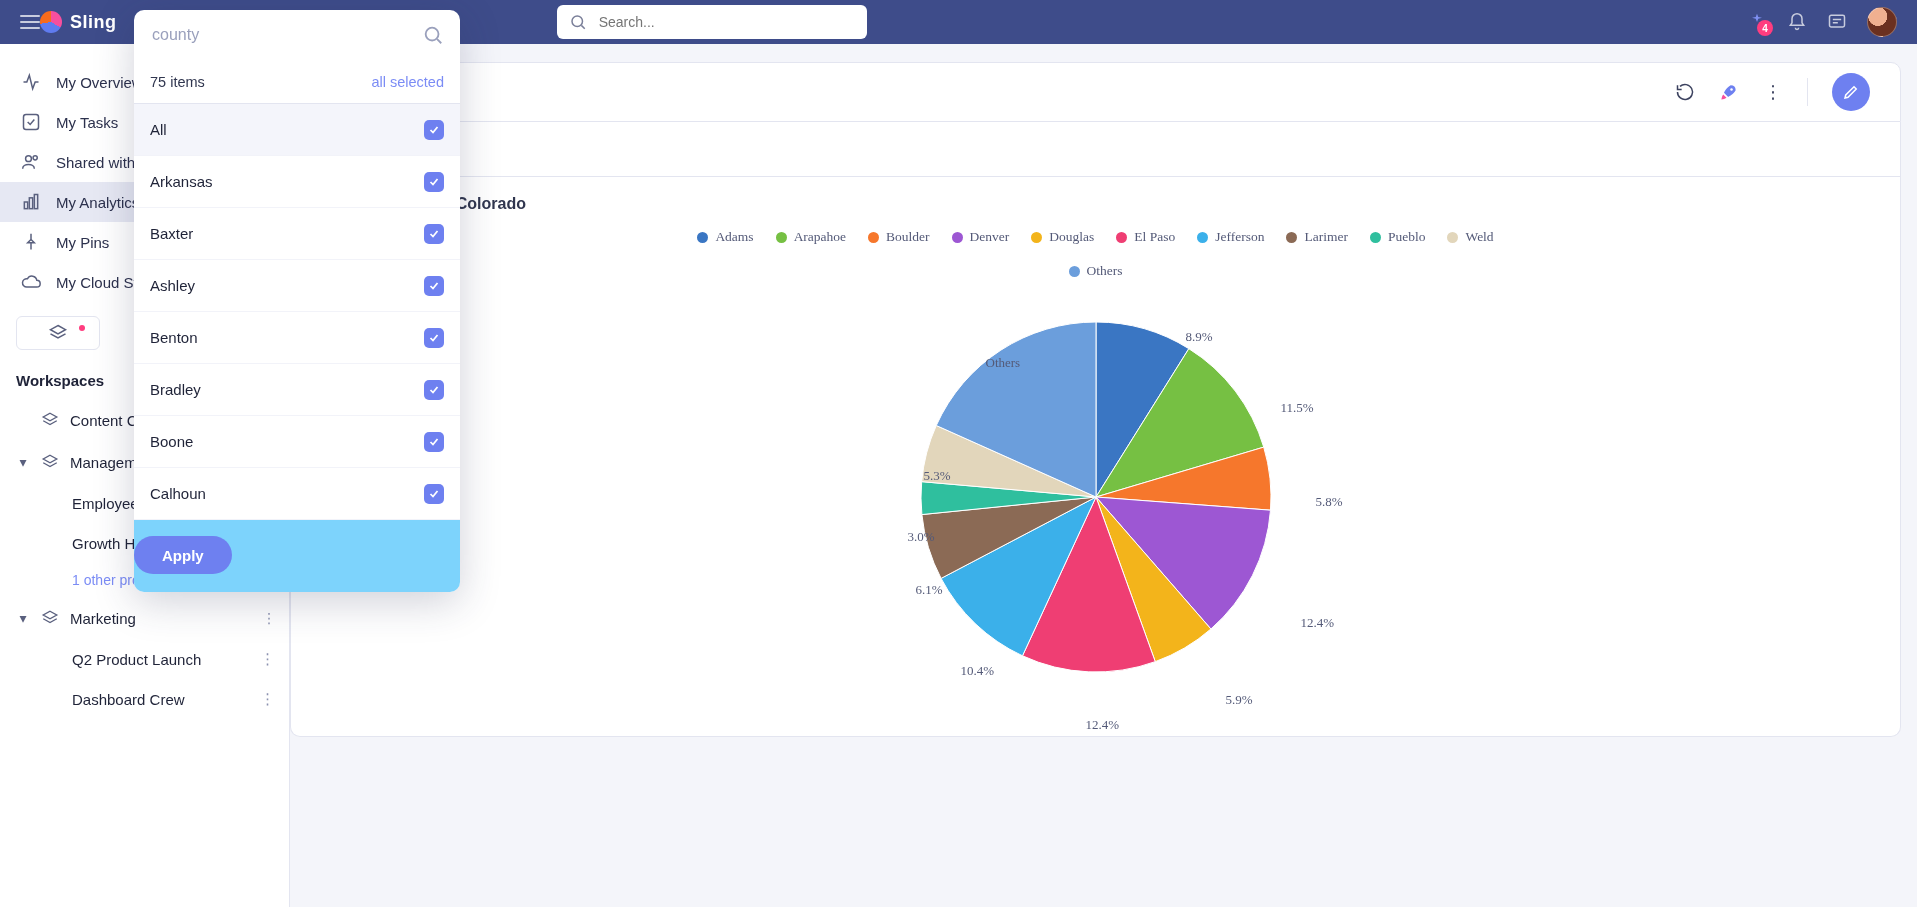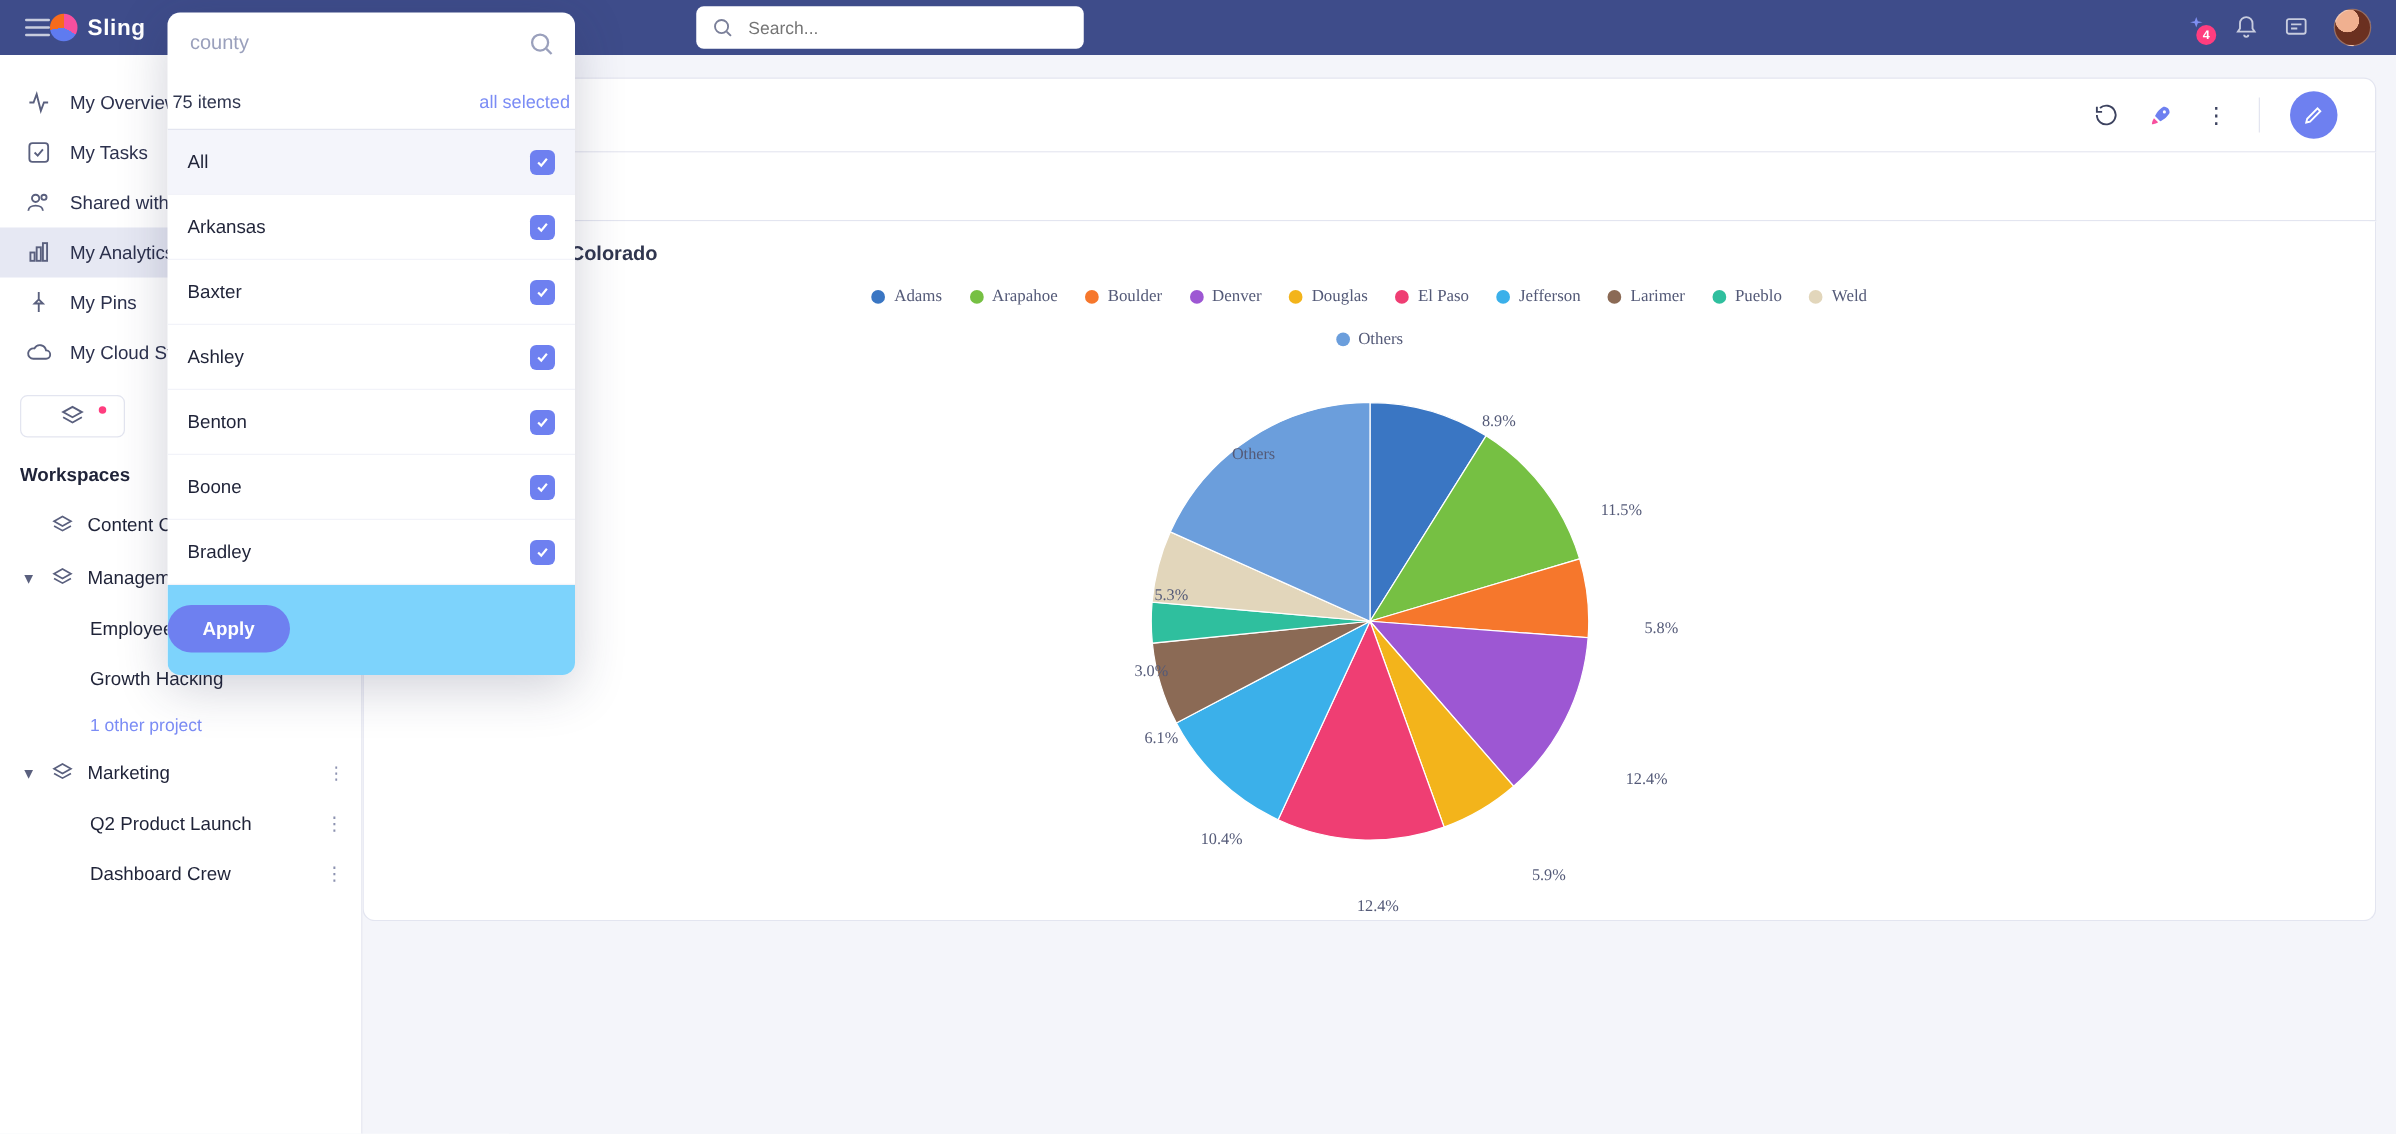--- a/index.html
+++ b/index.html
@@ -108,21 +108,21 @@
   
   
   .dropdown{
     position:absolute; top:10px; left:134px; width:326px; 
     background:#fff; border-radius:10px; box-shadow:0 10px 40px rgba(40,45,80,.22);
     z-index:50; overflow:hidden;
   }
   .dd-search{display:flex;align-items:center;height:50px;padding:0 16px;gap:10px;}
   .dd-search input{border:none;outline:none;flex:1;font-size:16px;color:#9aa0bc;background:transparent;}
   .dd-meta{display:flex;align-items:center;justify-content:space-between;
-    height:44px;padding:0 4px;border-bottom:1px solid var(--border);font-size:14.5px;color:#30364f;}
+    height:44px;padding:0 16px;border-bottom:1px solid var(--border);font-size:14.5px;color:#30364f;}
   .dd-meta .sel{color:var(--link);}
   .dd-list{max-height:430px;overflow:hidden;}
   .dd-row{display:flex;align-items:center;justify-content:space-between;height:52px;
     padding:0 16px;font-size:15px;border-bottom:1px solid #f2f3f9;}
   .dd-row.hi{background:#f4f5fb;}
   .chk{width:20px;height:20px;border-radius:5px;background:var(--blue);
     display:flex;align-items:center;justify-content:center;color:#fff;}
   .dd-apply{display:flex;justify-content:flex-start;padding:16px 0 18px 0;background:#7dd3fc;}
   .apply-btn{background:var(--blue);color:#fff;border:none;border-radius:20px;
     height:38px;padding:0 28px;font-size:15px;font-weight:600;cursor:pointer;}
@@ -470,29 +470,37 @@
       </div>
       <div class="dd-row">
         <span>Benton</span>
         <span class="chk">
           <svg width="12" height="12" viewBox="0 0 24 24" fill="none" stroke="#fff" stroke-width="3.5">
             <path d="M5 12l5 5 9-11"></path>
           </svg>
         </span>
       </div>
       <div class="dd-row">
+        <span>Bradley</span>
+        <span class="chk">
+          <svg width="12" height="12" viewBox="0 0 24 24" fill="none" stroke="#fff" stroke-width="3.5">
+            <path d="M5 12l5 5 9-11"></path>
+          </svg>
+        </span>
+      </div>
+      <div class="dd-row">
         <span>Boone</span>
         <span class="chk">
           <svg width="12" height="12" viewBox="0 0 24 24" fill="none" stroke="#fff" stroke-width="3.5">
             <path d="M5 12l5 5 9-11"></path>
           </svg>
         </span>
       </div>
       <div class="dd-row">
-        <span>Bradley</span>
+        <span>Calhoun</span>
         <span class="chk">
           <svg width="12" height="12" viewBox="0 0 24 24" fill="none" stroke="#fff" stroke-width="3.5">
             <path d="M5 12l5 5 9-11"></path>
           </svg>
         </span>
       </div>
     </div>
   <div class="dd-apply">
     <button class="apply-btn">Apply</button>
   </div>

